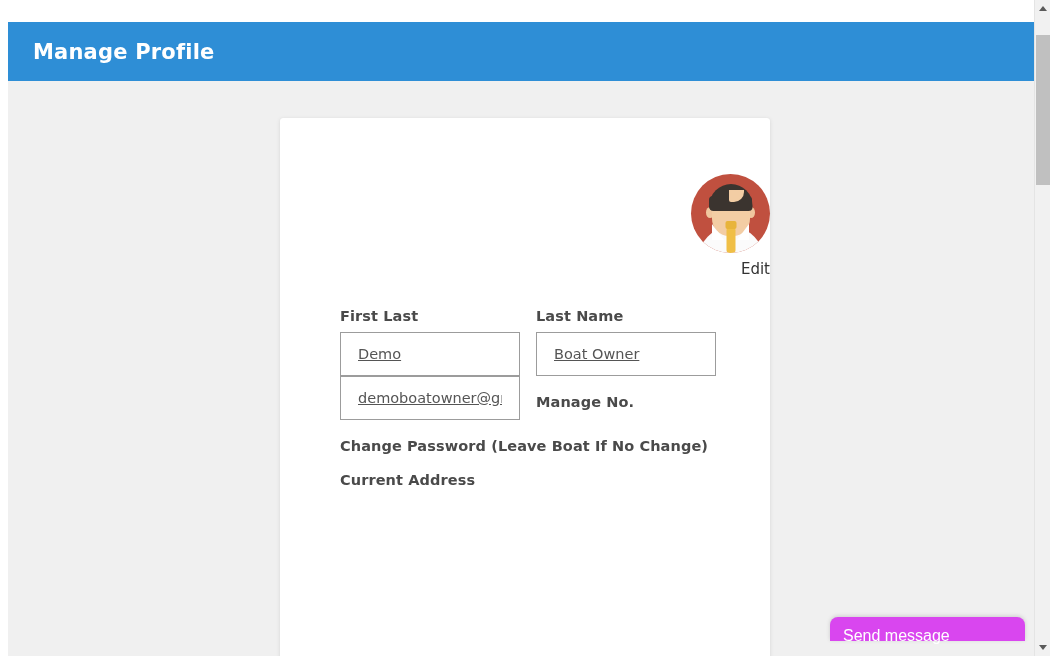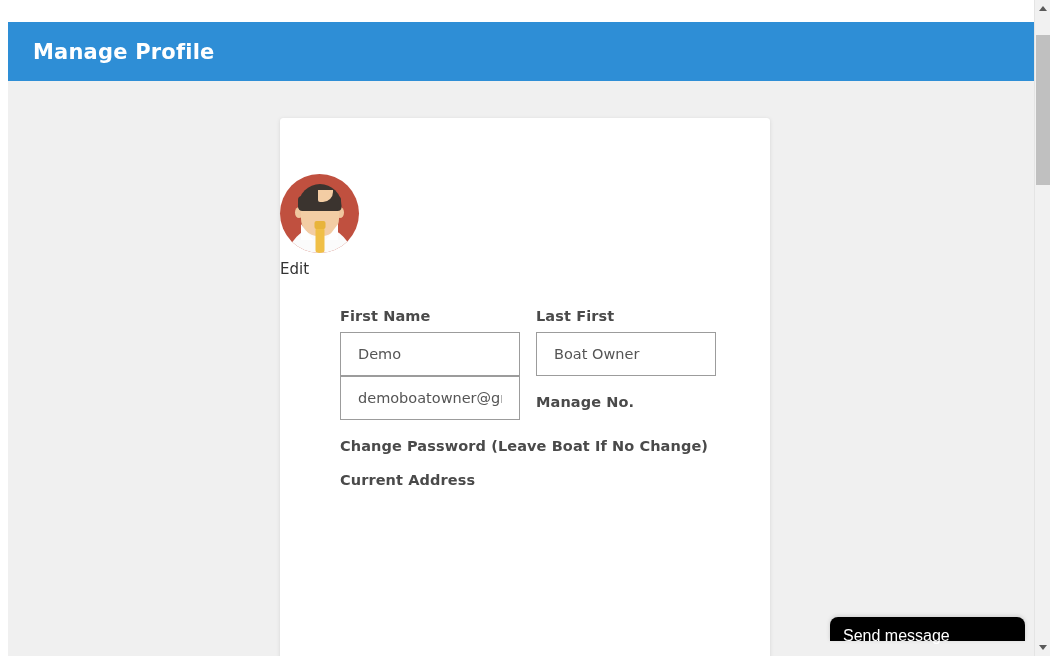--- a/index.html
+++ b/index.html
@@ -68,21 +68,21 @@
     border-radius: 3px;
     box-shadow: 0 1px 4px rgba(0,0,0,0.10), 0 0 1px rgba(0,0,0,0.07);
     box-sizing: border-box;
     padding: 0;
   }
 
   
   .avatar-block {
     width: 100%;
     padding-top: 56px;
-    text-align: left;
+    text-align: right;
   }
   .avatar {
     position: relative;
     display: inline-block;
     width: 79px;
     height: 79px;
     border-radius: 50%;
     background: #c0503f;
     overflow: hidden;
     vertical-align: top;
@@ -247,20 +247,21 @@
     height: 44px;
     box-sizing: border-box;
     border: 1px solid #9c9c9c;
     border-radius: 0;
     background: #ffffff;
     padding: 0 17px;
     font-size: 14.5px;
     color: #555555;
     font-family: "DejaVu Sans", sans-serif;
     outline: none;
+    text-decoration: underline;
   }
   .finput::placeholder {
     color: #9b9b9b;
     opacity: 1;
   }
   .finput.disabled {
     background: #f7f7f7;
     border-color: #dcdcdc;
     color: #5e5e5e;
   }
@@ -284,21 +285,21 @@
     pointer-events: none;
   }
 
   
   .chat-widget {
     position: absolute;
     left: 822px;
     top: 617px;
     width: 195px;
     height: 24px;
-    background: #000000;
+    background: #d946ef;
     border-radius: 8px 8px 0 0;
     box-shadow: 0 -1px 4px rgba(0,0,0,0.15);
   }
   .chat-widget span {
     position: absolute;
     left: 13px;
     top: 10px;
     font-size: 16px;
     color: #ffffff;
     font-family: "Liberation Sans", sans-serif;
@@ -377,25 +378,25 @@
         <span class="av-tie-knot"></span>
         <span class="av-tie"></span>
       </div>
       <span class="edit-label">Edit</span>
     </div>
 
     <div class="form">
 
       <div class="row">
         <div class="field half">
-          <label class="flabel">First Name</label>
+          <label class="flabel">First Last</label>
           <input class="finput" type="text" value="Demo" style="">
         </div>
         <div class="field half">
-          <label class="flabel">Last First</label>
+          <label class="flabel">Last Name</label>
           <input class="finput" type="text" value="Boat Owner" style="">
         </div>
       </div>
 
       <div class="row">
         <div class="field half">
           <input class="finput" type="text" value="demoboatowner@gmail.com" style="">
         </div>
         <div class="field half">
           <label class="flabel">Manage No.</label>

